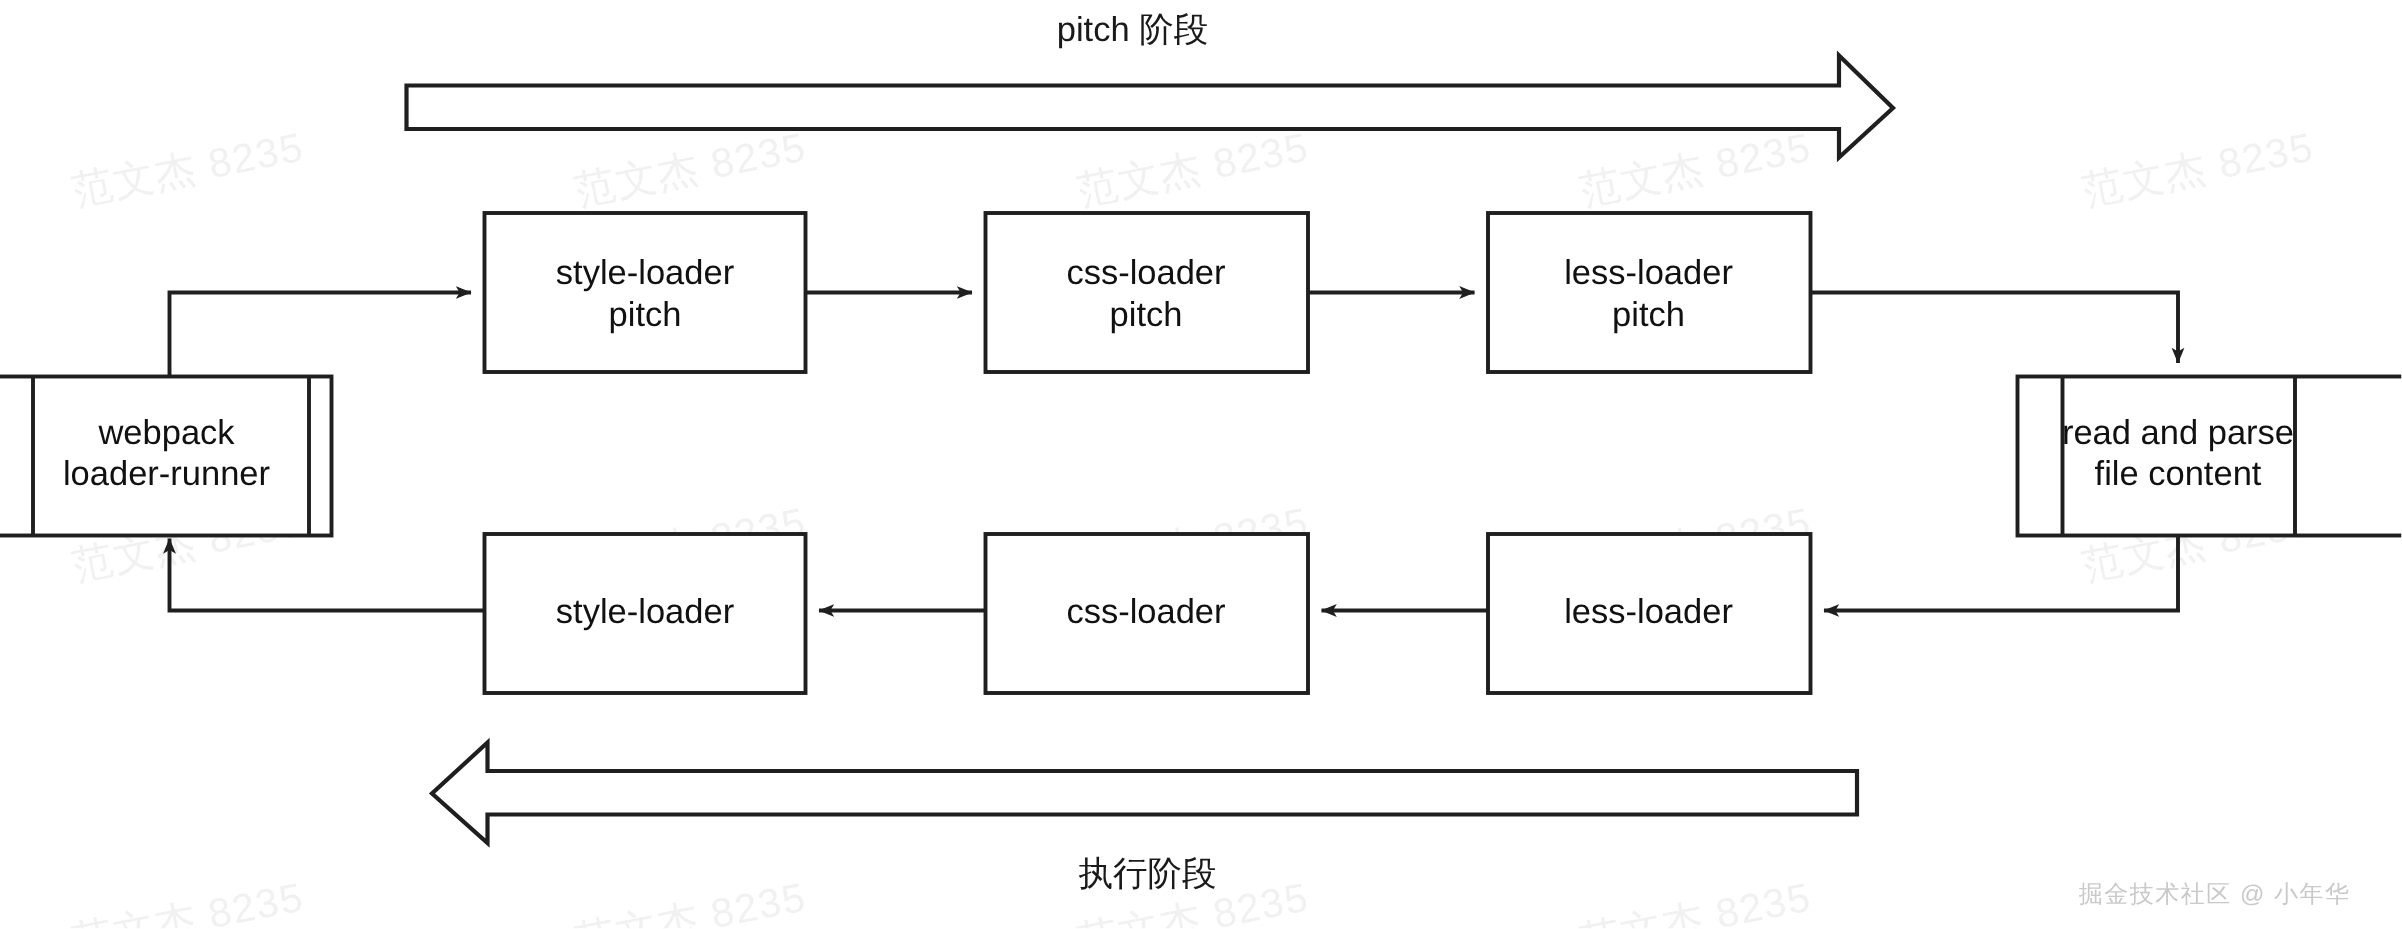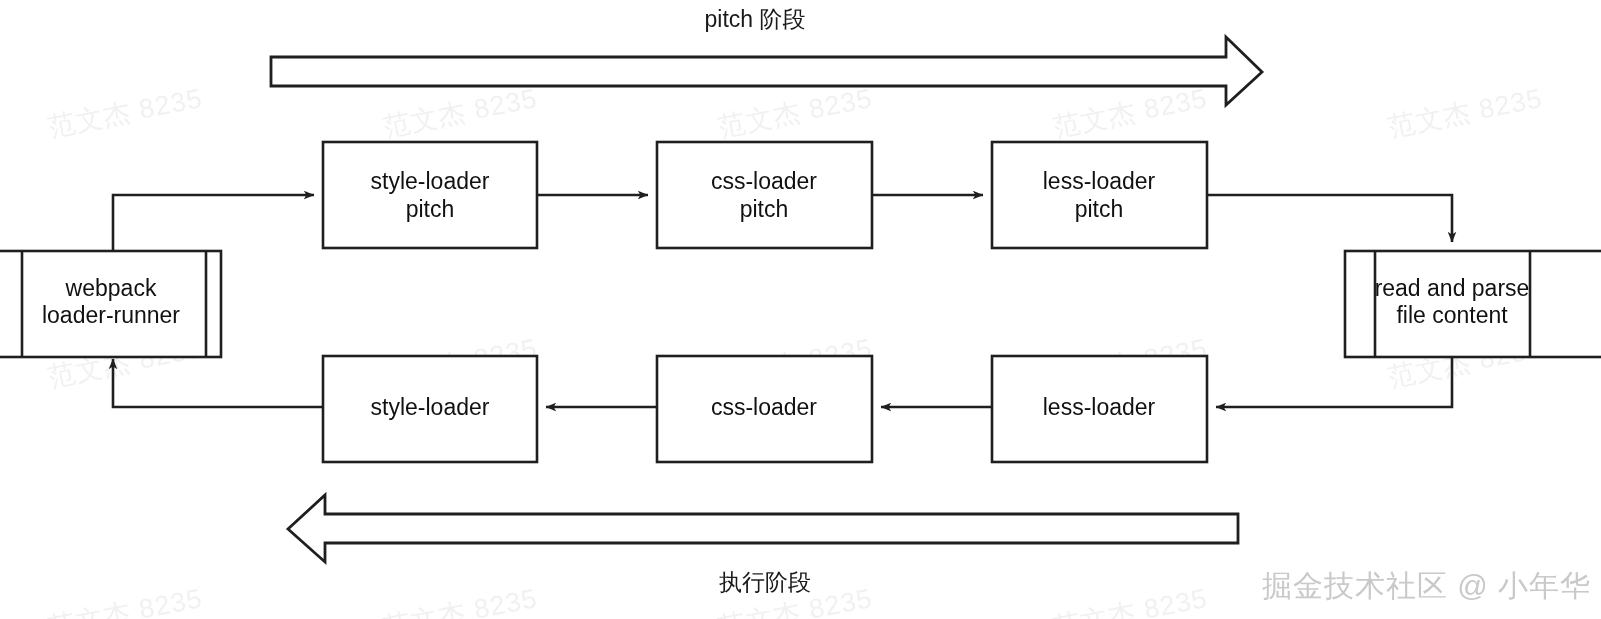--- a/index.html
+++ b/index.html
@@ -50,23 +50,23 @@
     dominant-baseline: middle;
   }
   .phase-label {
     font-size: 23px;
     fill: #1a1a1a;
     font-family: "Liberation Sans", "DejaVu Sans", sans-serif;
     text-anchor: middle;
   }
   .credit {
     position: absolute;
-    right: 10px;
+    right: 34px;
     bottom: 12px;
-    font-size: 30px;
+    font-size: 16px;
     color: #c9c9c9;
     font-family: "Liberation Sans", "DejaVu Sans", sans-serif;
     white-space: nowrap;
     letter-spacing: 1px;
   }
   .shape-rect {
     fill: #ffffff;
     stroke: #1f1f1f;
     stroke-width: 2.6;
   }

